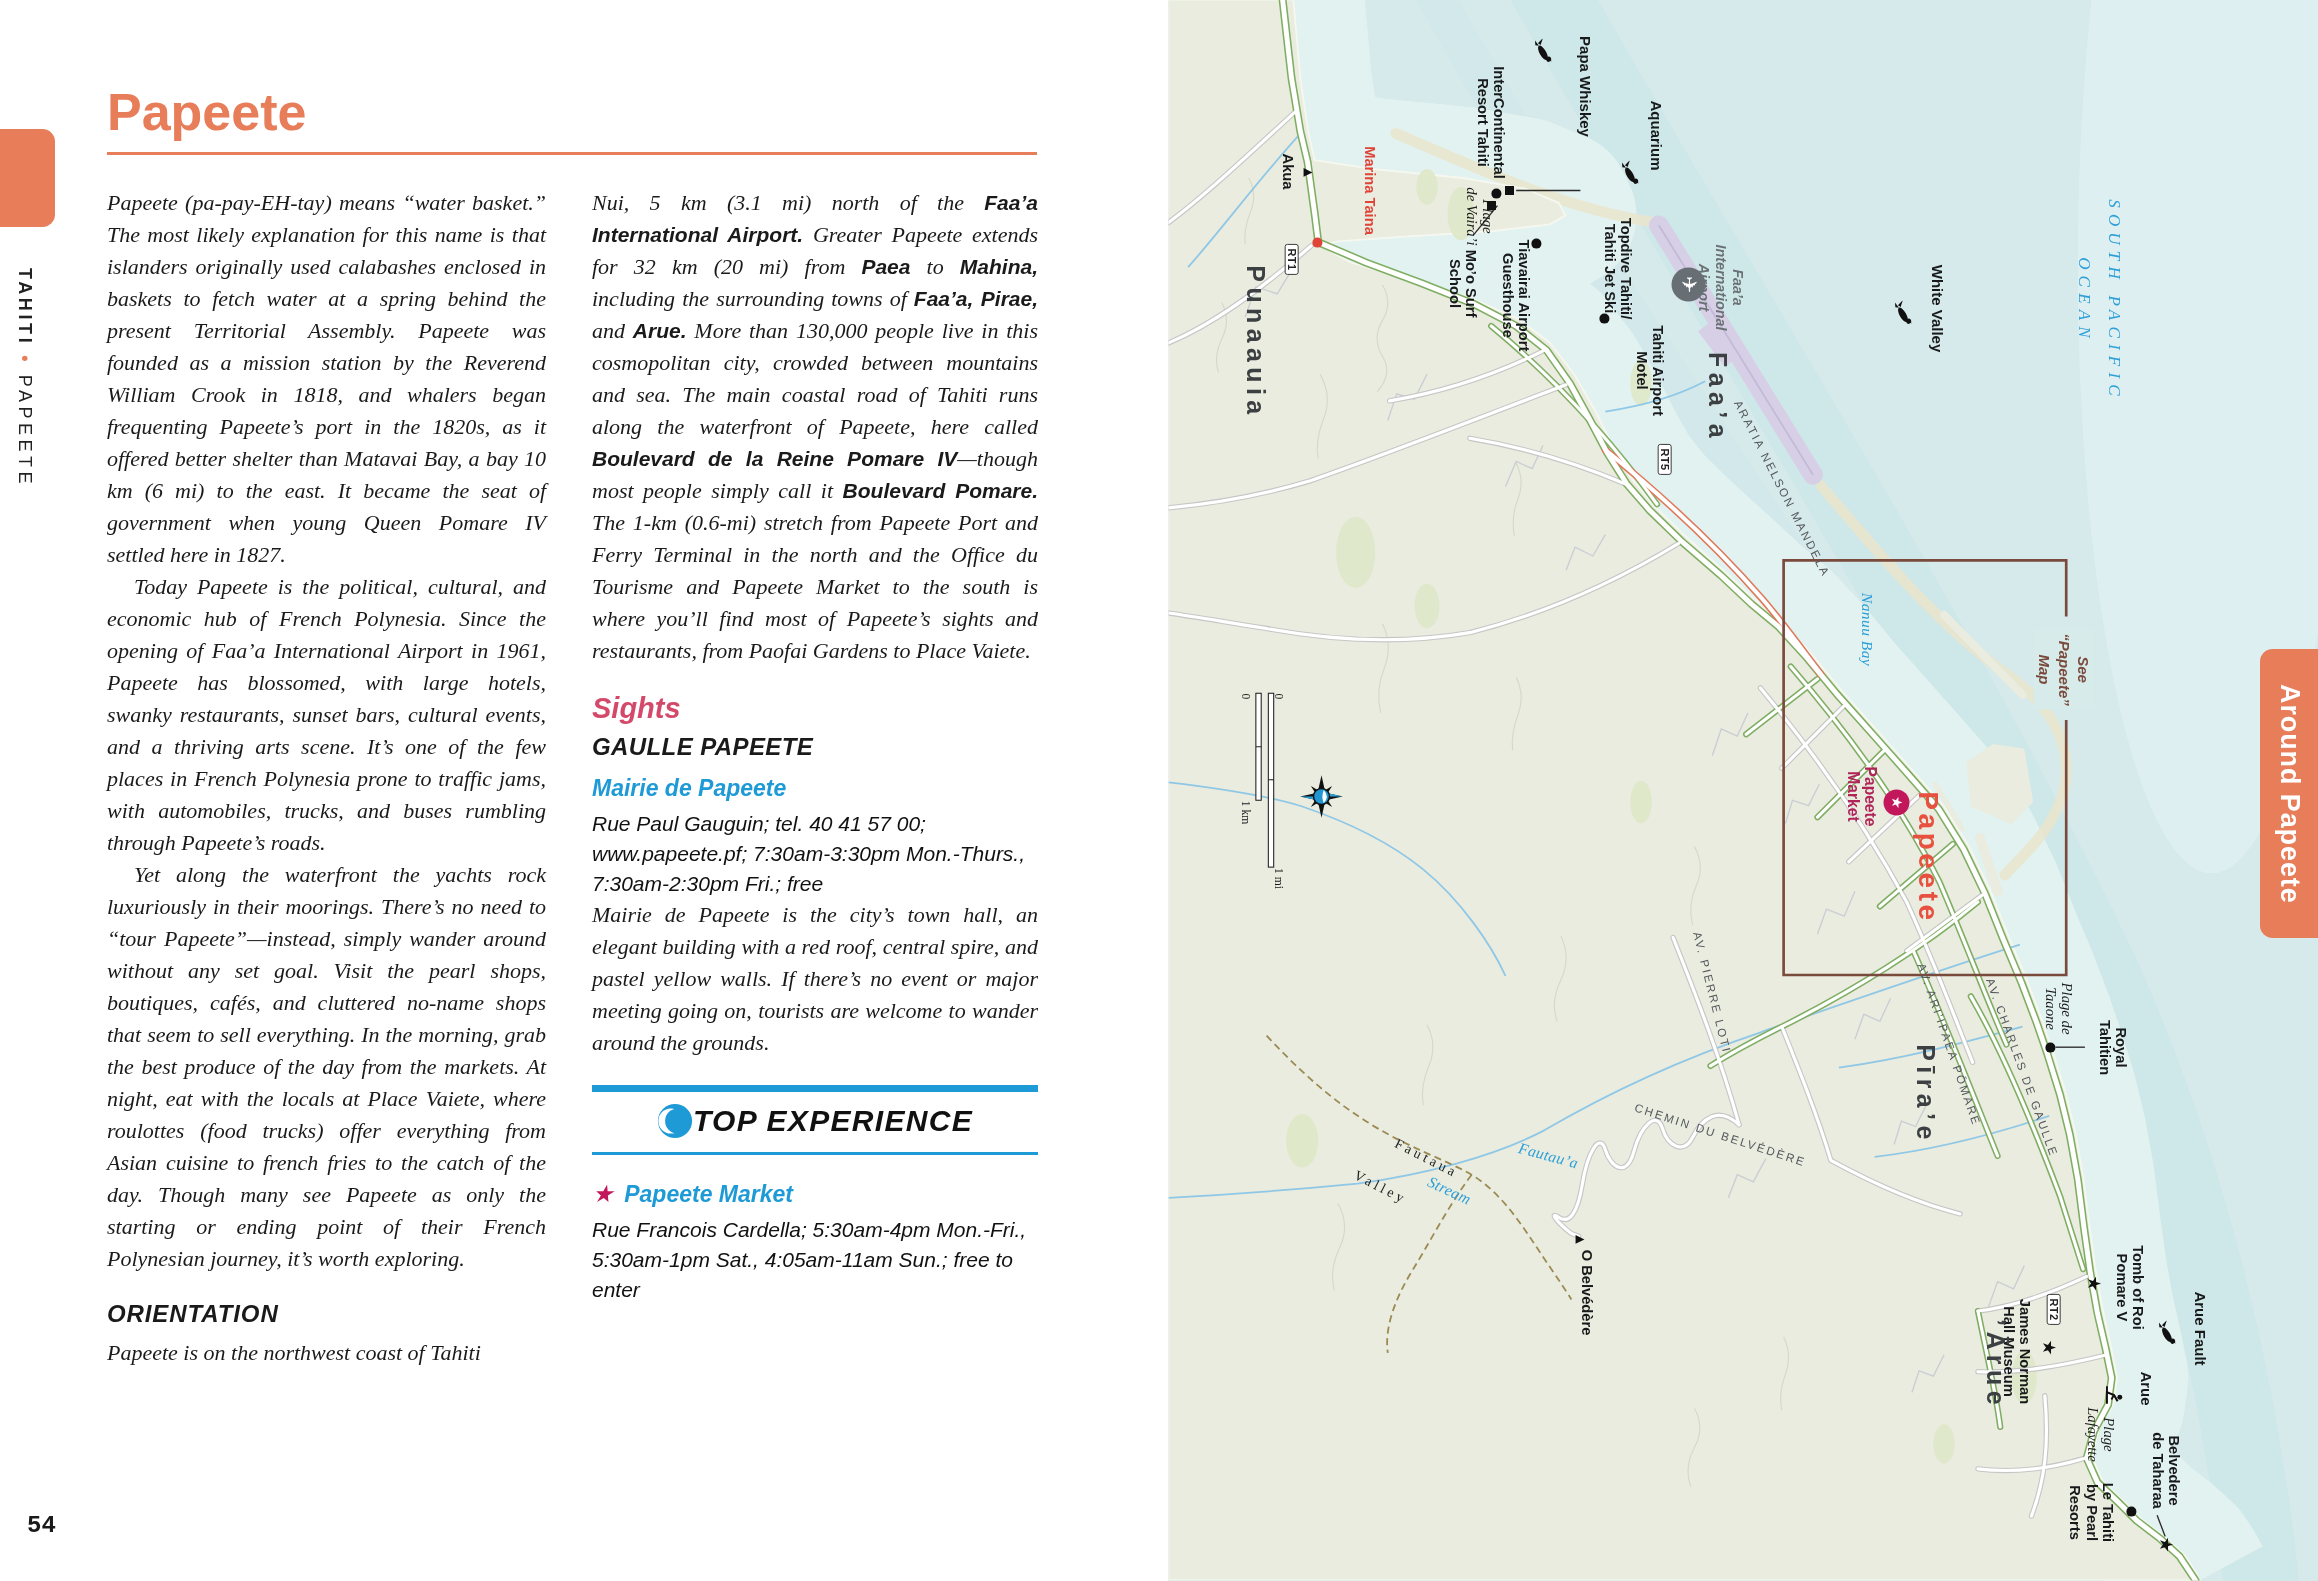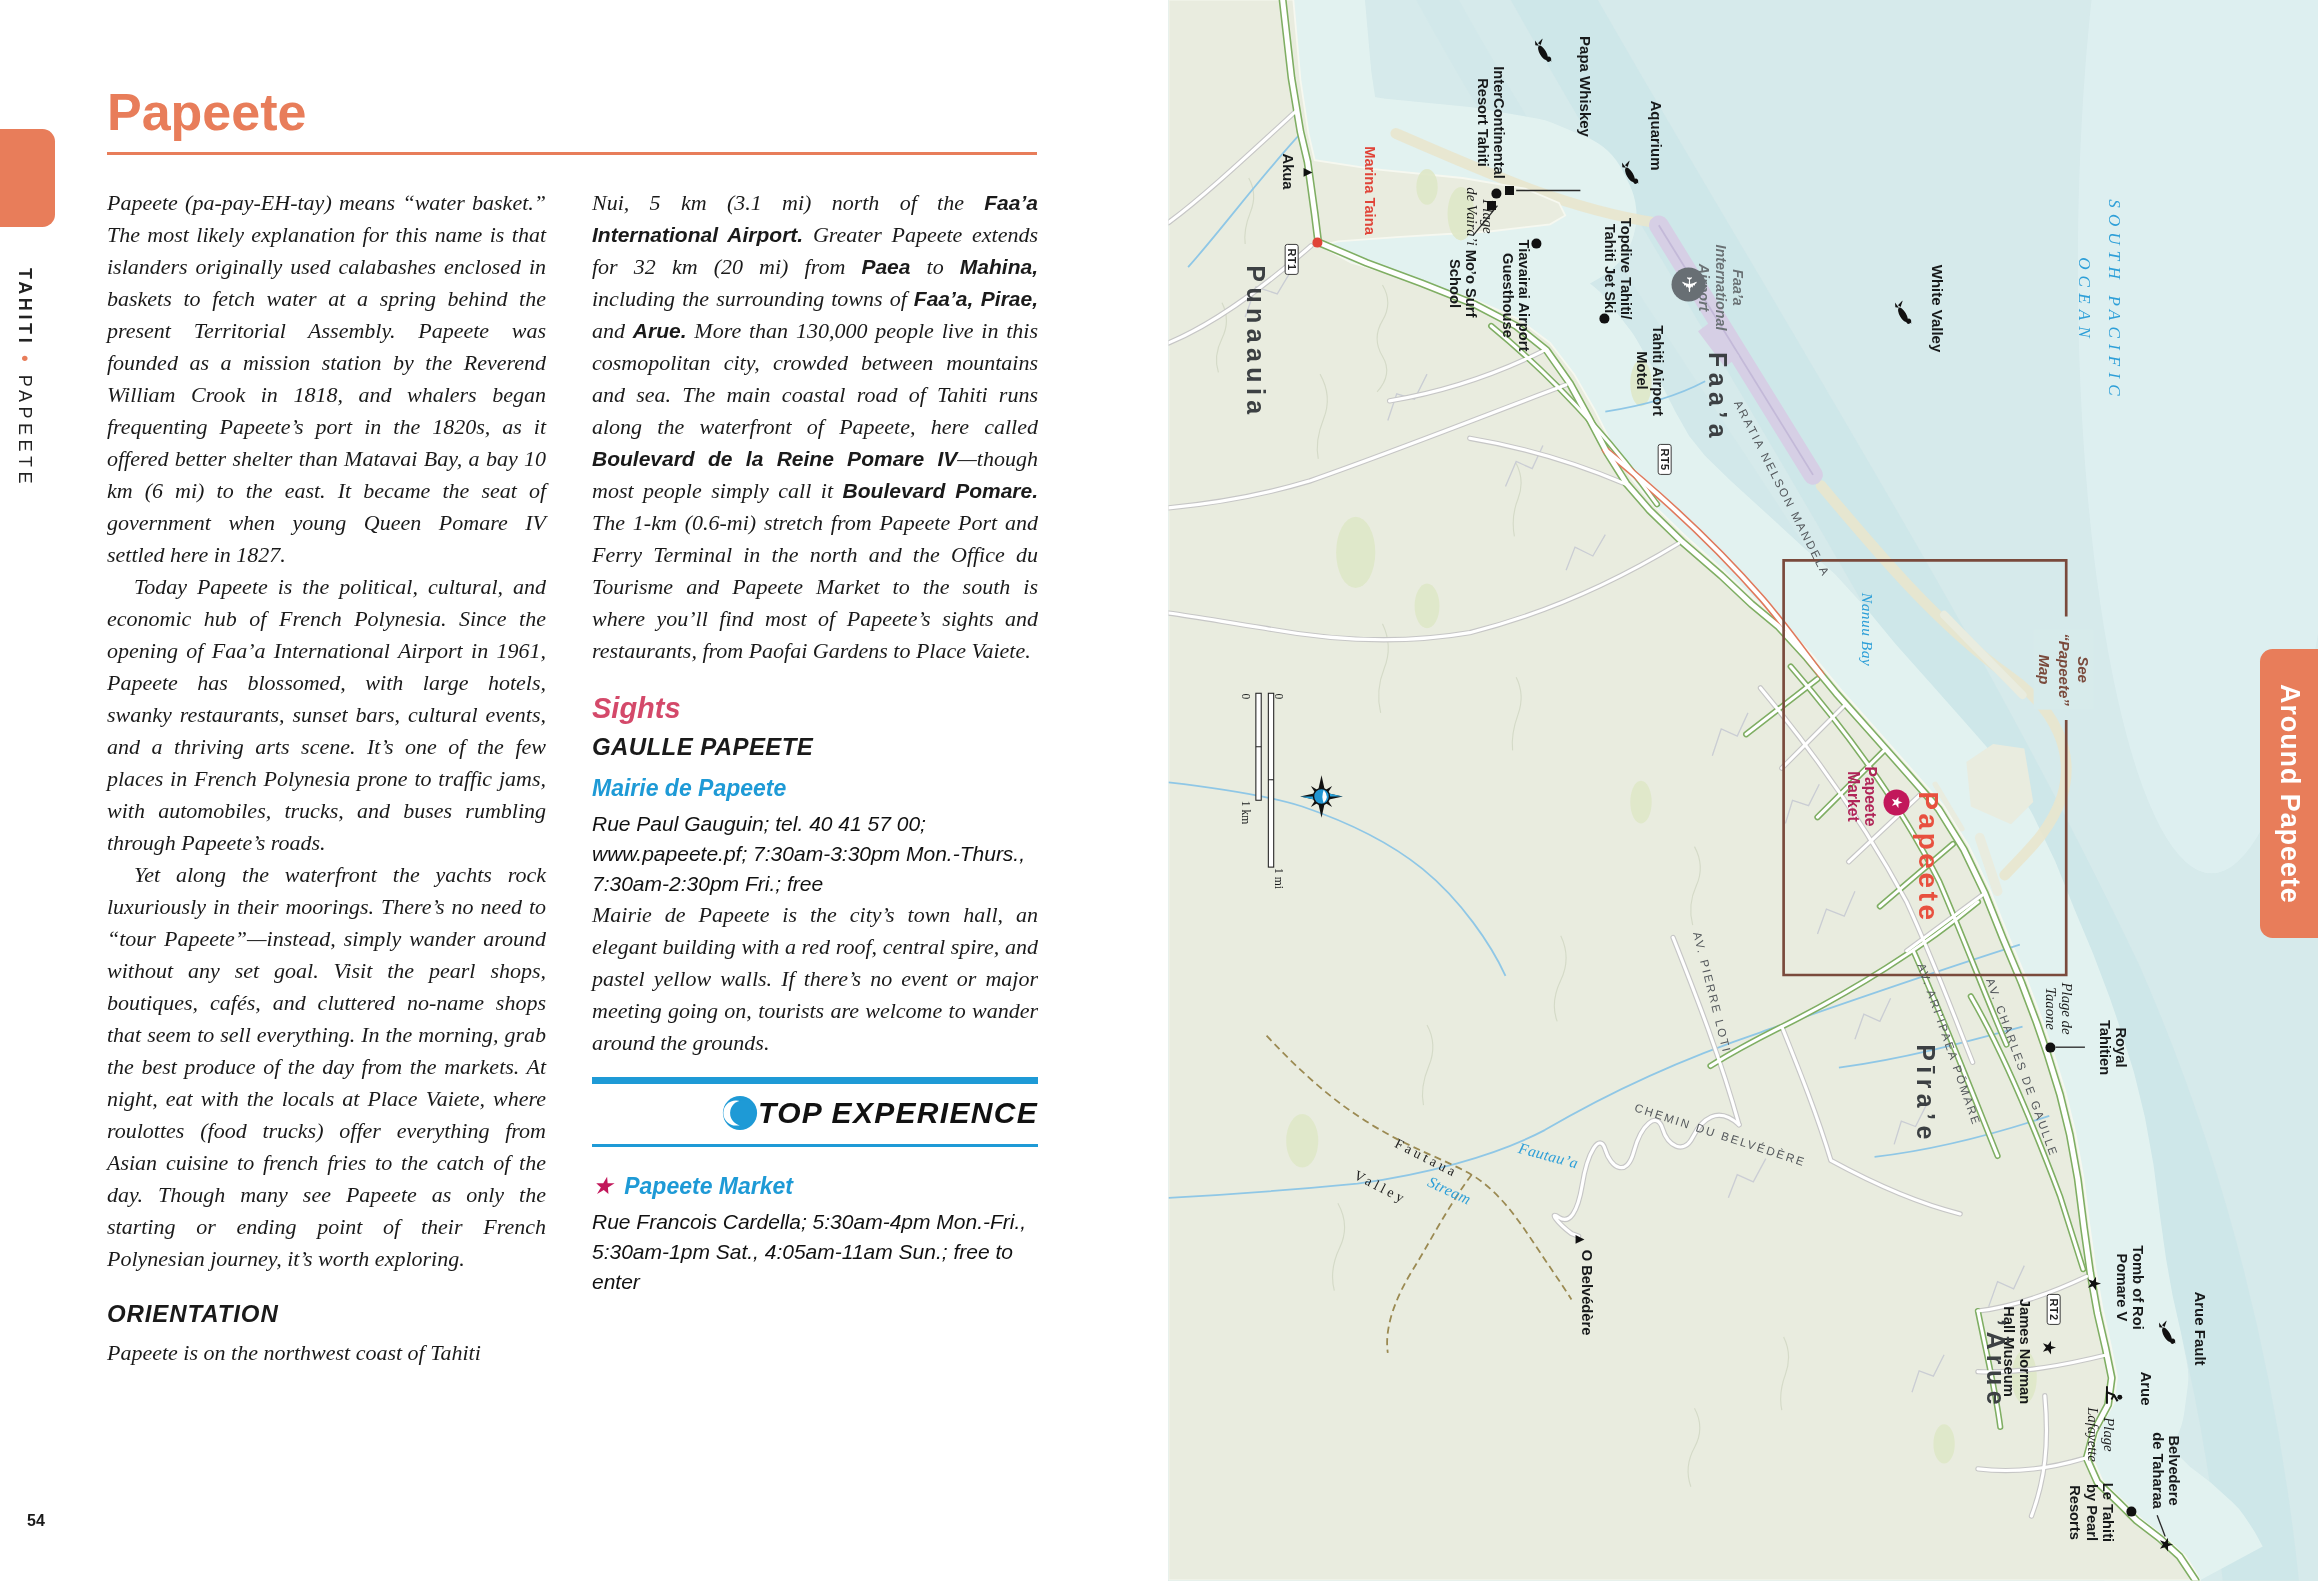--- a/index.html
+++ b/index.html
@@ -31,30 +31,30 @@
             letter-spacing:0.9px;margin:23px 0 7.1px 0;}
   .h-sights{font-family:"Liberation Sans",sans-serif;font-weight:700;font-size:29px;
             color:#d4496a;margin:25px 0 0 0;}
   .h-central{font-family:"Liberation Sans",sans-serif;font-weight:700;font-size:24px;
              letter-spacing:0.4px;margin:7.1px 0 0 0;}
   .h-site{font-family:"Liberation Sans",sans-serif;font-weight:700;font-size:23px;
           color:#1e9ad6;margin:9px 0 5.4px 0;}
   .info{font-family:"Liberation Sans",sans-serif;font-size:21px;line-height:30px;
         text-align:left;margin:0 0 5.4px 0;color:#111;}
 
-  .topx{margin:18px 0 23px 0;border-top:7.1px solid #1e9ad6;border-bottom:3.6px solid #1e9ad6;
-        padding:10.7px 0 12.5px 0;display:flex;align-items:center;justify-content:flex-end;gap:0;}
+  .topx{margin:26px 0 23px 0;border-top:7.1px solid #1e9ad6;border-bottom:3.6px solid #1e9ad6;
+        padding:10.7px 0 12.5px 0;display:flex;align-items:center;justify-content:center;gap:0;}
   .topx-label{font-family:"Liberation Sans",sans-serif;font-weight:700;font-size:30px;
               letter-spacing:1.3px;color:#111;}
   .site-head{display:flex;align-items:center;gap:10.7px;margin:0 0 5.4px 0;}
   .site-head .star{color:#c2185b;font-size:24px;font-family:"Liberation Sans",sans-serif;}
   .site-head .name{font-family:"Liberation Sans",sans-serif;font-weight:700;font-size:23px;color:#1e9ad6;}
 
-  .pageno{position:absolute;left:27px;top:1512px;font-family:Liberation Sans, sans-serif;
-          font-weight:700;font-size:16px;}
+  .pageno{position:absolute;left:27px;top:1512px;font-family:Liberation Mono, monospace;
+          font-weight:700;font-size:24px;}
 
   
   #map{position:absolute;left:1168px;top:0;width:1150px;height:1581px;overflow:hidden;background:#d6eaeb;}
   #map-rot{position:absolute;left:-215px;top:215px;width:1581px;height:1150px;
            transform:rotate(90deg);background:#d6eaeb;}
   #map-rot svg{position:absolute;left:0;top:0;}
 
   .mlabel{position:absolute;transform:translate(-50%,-50%);white-space:pre-line;text-align:center;
           line-height:1.12;color:#17191a;font-family:"Liberation Sans",sans-serif;font-weight:700;
           font-size:14.7px;pointer-events:none;}

